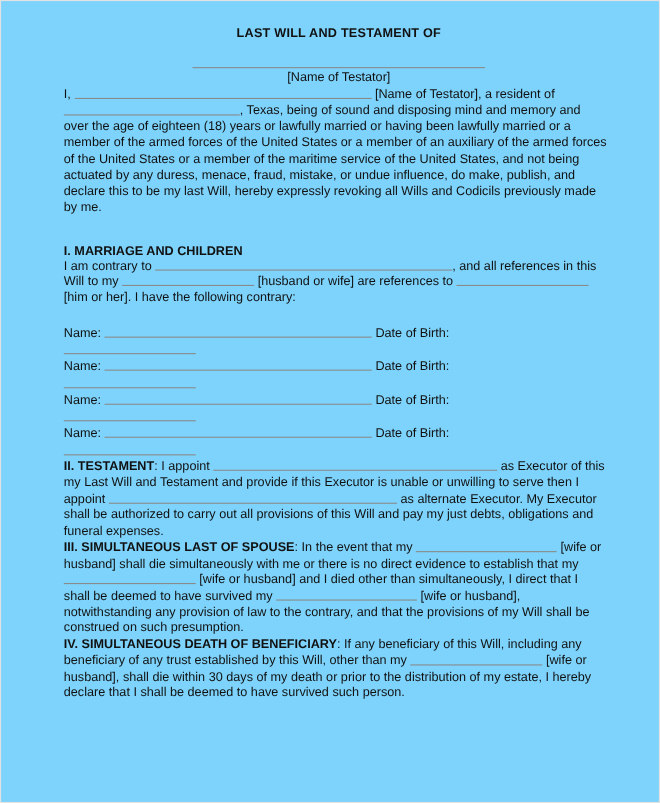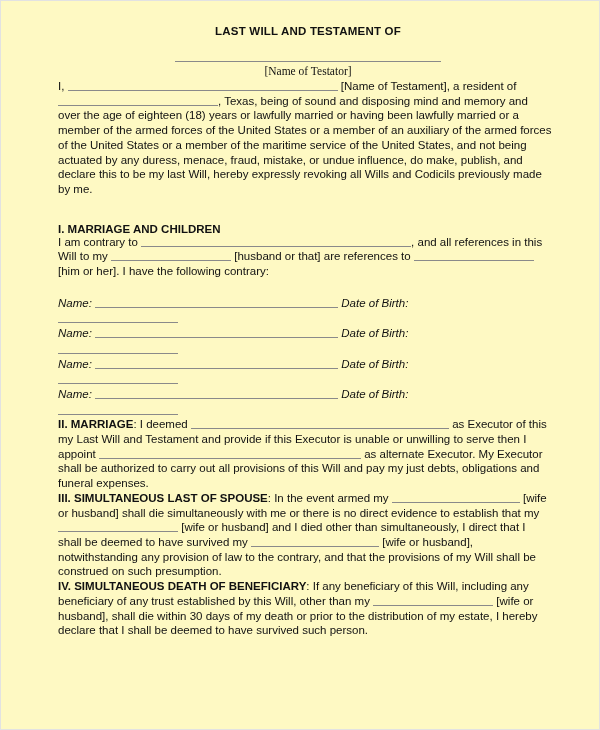--- a/index.html
+++ b/index.html
@@ -4,21 +4,21 @@
 <style>
   html, body {
     margin: 0;
     padding: 0;
     background: #ffffff;
   }
   .page {
     position: relative;
     width: 600px;
     height: 730px;
-    background: #fef9c3;
+    background: #7dd3fc;
     border: 1px solid #e2e2e2;
     box-sizing: border-box;
     overflow: hidden;
     font-family: "Liberation Sans", sans-serif;
     color: #111111;
   }
   .content {
     position: absolute;
     left: 57px;
     top: 0;
@@ -31,21 +31,20 @@
     font-weight: bold;
     letter-spacing: 0.2px;
     margin-top: 24px;
     margin-left: 6px;
   }
 
   .testator-block {
     margin-top: 24px;
     text-align: center;
     margin-left: 6px;
-    font-family: Liberation Serif, serif;
   }
   .testator-rule {
     display: block;
     width: 266px;
     margin: 0 auto;
     border-bottom: 1px solid #8a8a8a;
     height: 0;
   }
   .testator-caption {
     font-size: 11.5px;
@@ -85,21 +84,20 @@
   .b-md  { width: 160px; }
   .b-xl  { width: 270px; }
   .b-name { width: 243px; }
   .b-exec { width: 258px; }
   .b-exec2 { width: 262px; }
   .b-fill-end { width: 128px; }
 
   
   .children {
     margin-top: 17px;
-    font-style: italic;
   }
   .child-row {
     font-size: 11.5px;
     line-height: 14.7px;
   }
   .child-row .lbl { }
   .child-under {
     font-size: 11.5px;
     line-height: 14.7px;
     margin-top: 1px;
@@ -113,31 +111,31 @@
 
     <div class="doc-title">LAST WILL AND TESTAMENT OF</div>
 
     <div class="testator-block">
       <span class="testator-rule"></span>
       <div class="testator-caption">[Name of Testator]</div>
     </div>
 
     <p class="body-text para-open">
       <span>I,</span> <span class="blank b-xl"></span>
-      <span>[Name of Testament], a resident of</span>
+      <span>[Name of Testator], a resident of</span>
       <span class="blank b-md"></span><span>, Texas, being of sound and disposing mind and memory and over the age of eighteen (18) years or lawfully married or having been lawfully married or a member of the armed forces of the United States or a member of an auxiliary of the armed forces of the United States or a member of the maritime service of the United States, and not being actuated by any duress, menace, fraud, mistake, or undue influence, do make, publish, and declare this to be my last Will, hereby expressly revoking all Wills and Codicils previously made by me.</span>
     </p>
 
     <div class="section-head sec-marriage-head">I.  MARRIAGE AND CHILDREN</div>
 
     <p class="body-text sec-marriage-body">
       <span>I am contrary to</span>
       <span class="blank b-xl"></span><span>, and all references in this Will to my</span>
       <span class="blank b-sm"></span>
-      <span>[husband or that] are references to</span>
+      <span>[husband or wife] are references to</span>
       <span class="blank b-sm"></span>
       <span>[him or her].  I have the following contrary:</span>
     </p>
 
     <div class="children">
 
       <div class="child-row">
         <span class="lbl">Name:</span>
         <span class="blank b-name"></span>
         <span>Date of Birth:</span>
@@ -169,29 +167,29 @@
         <span class="blank b-name"></span>
         <span>Date of Birth:</span>
       </div>
       <div class="child-under">
         <span class="blank b-sm"></span>
       </div>
 
     </div>
 
     <p class="body-text sec-exec">
-      <span class="section-head">II.  MARRIAGE</span><span>:  I deemed</span>
+      <span class="section-head">II.  TESTAMENT</span><span>:  I appoint</span>
       <span class="blank b-exec"></span>
       <span>as Executor of this my Last Will and Testament and provide if this Executor is unable or unwilling to serve then I appoint</span>
       <span class="blank b-exec2"></span>
       <span>as alternate Executor. My Executor shall be authorized to carry out all provisions of this Will and pay my just debts, obligations and funeral expenses.</span>
     </p>
 
     <p class="body-text sec-spouse">
-      <span class="section-head">III.  SIMULTANEOUS LAST OF SPOUSE</span><span>:  In the event armed my</span>
+      <span class="section-head">III.  SIMULTANEOUS LAST OF SPOUSE</span><span>:  In the event that my</span>
       <span class="blank b-fill-end"></span>
       <span>[wife or husband] shall die simultaneously with me or there is no direct evidence to establish that my</span>
       <span class="blank b-sm"></span>
       <span>[wife or husband] and I died other than simultaneously, I direct that I shall be deemed to have survived my</span>
       <span class="blank b-fill-end"></span>
       <span>[wife or husband], notwithstanding any provision of law to the contrary, and that the provisions of my Will shall be construed on such presumption.</span>
     </p>
 
     <p class="body-text sec-benef">
       <span class="section-head">IV.  SIMULTANEOUS DEATH OF BENEFICIARY</span><span>:  If any beneficiary of this Will, including any beneficiary of any trust established by this Will, other than my</span>

